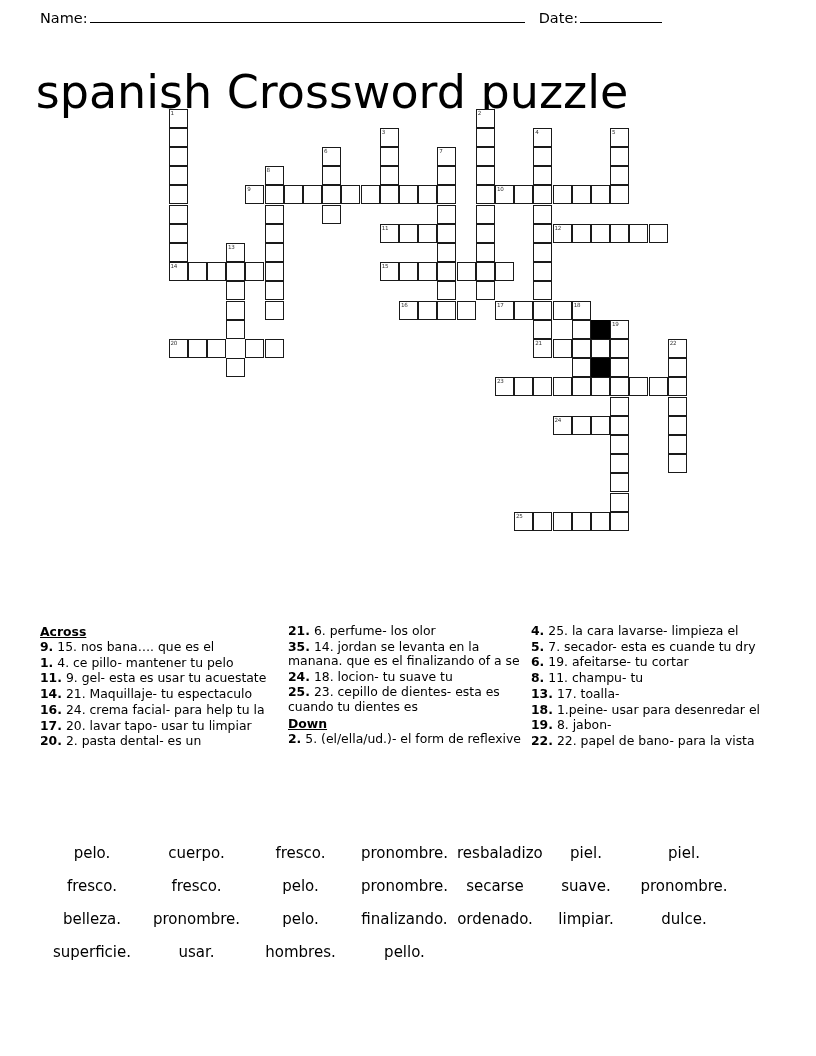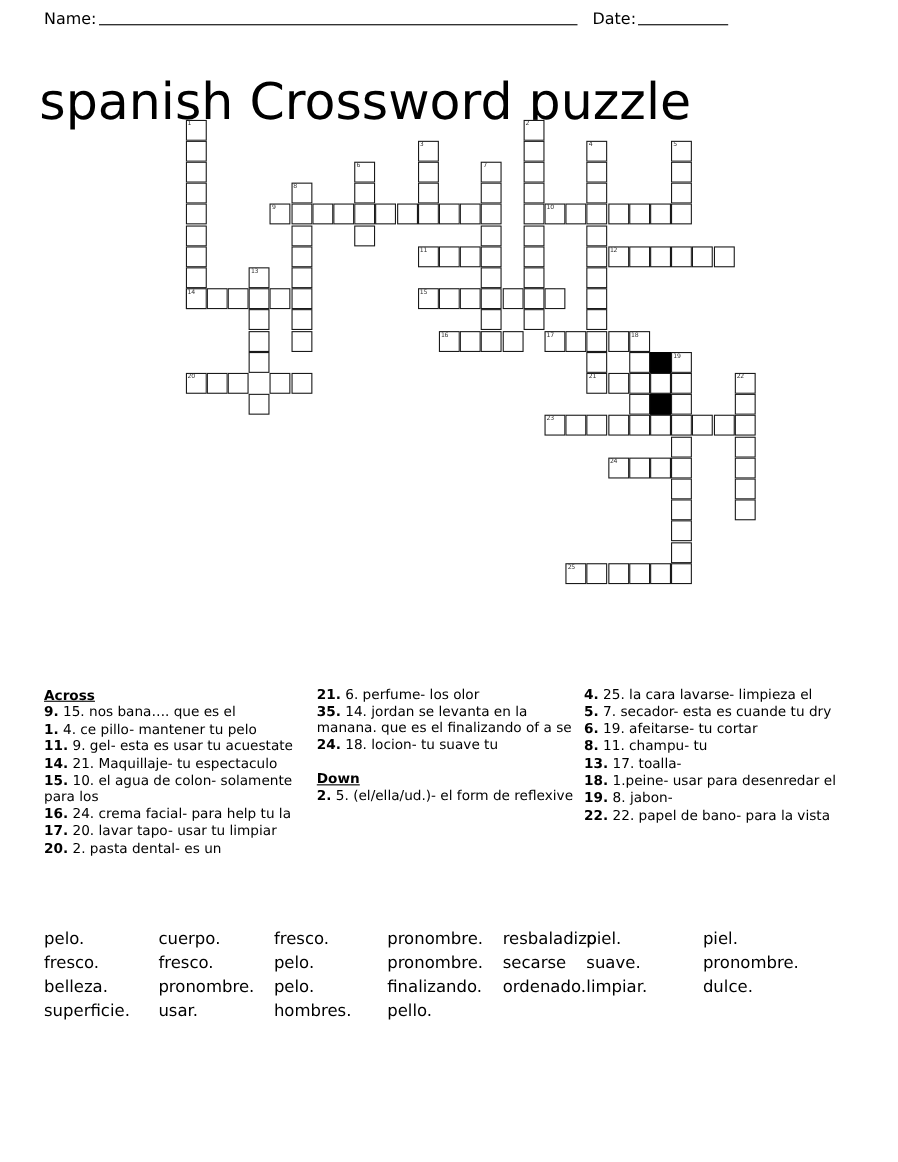--- a/index.html
+++ b/index.html
@@ -113,21 +113,21 @@
   .clue-col.c2 { width: 243px; }
   .clue-col.c3 { width: 249px; }
 
   .clue-head {
     font-size: 12.4px;
     font-weight: bold;
     text-decoration: underline;
     margin: 0 0 1px 0;
     line-height: 15px;
   }
-  .clue-head.down-head { margin-top: 16px; }
+  .clue-head.down-head { margin-top: 2px; }
   .clue {
     font-size: 12.4px;
     line-height: 14.2px;
     margin: 0 0 1.5px 0;
     text-indent: 0;
   }
   .clue b { font-weight: bold; }
 
   
   #wordbank {
@@ -138,21 +138,22 @@
   }
   .wb-head {
     font-size: 15px;
     font-weight: bold;
     text-decoration: underline;
     margin-bottom: 4px;
   }
   .wb-grid {
     display: grid;
     grid-template-columns: 104px 105px 103px 105px 76px 106px 90px;
-    row-gap: 0;
+    row-gap: 11px;
+    text-align: center;
   }
   .wb-word {
     font-size: 15px;
     line-height: 22px;
     white-space: nowrap;
   }
 </style>
 </head>
 <body>
 
@@ -368,29 +369,29 @@
     <div class="cell blocked" style="left: 590.9px; top: 358.1px;"></div>
   </div>
 
 <div id="clues">
   <div class="clue-col c1">
       <div class="clue-head">Across</div>
       <div class="clue"><b>9.</b> 15. nos bana…. que es el</div>
       <div class="clue"><b>1.</b> 4. ce pillo- mantener tu pelo</div>
       <div class="clue"><b>11.</b> 9. gel- esta es usar tu acuestate</div>
       <div class="clue"><b>14.</b> 21. Maquillaje- tu espectaculo</div>
-      <div class="clue"><b>15.</b> 10. el agua de colon- solamente para los</div>
       <div class="clue"><b>16.</b> 24. crema facial- para help tu la</div>
       <div class="clue"><b>17.</b> 20. lavar tapo- usar tu limpiar</div>
       <div class="clue"><b>20.</b> 2. pasta dental- es un</div>
     </div>
   <div class="clue-col c2">
       <div class="clue"><b>21.</b> 6. perfume- los olor</div>
       <div class="clue"><b>35.</b> 14. jordan se levanta en la manana. que es el finalizando of a se</div>
       <div class="clue"><b>24.</b> 18. locion- tu suave tu</div>
+      <div class="clue"><b>25.</b> 23. cepillo de dientes- esta es cuando tu dientes es</div>
       <div class="clue-head down-head">Down</div>
       <div class="clue"><b>2.</b> 5. (el/ella/ud.)- el form de reflexive</div>
     </div>
   <div class="clue-col c3">
       <div class="clue"><b>4.</b> 25. la cara lavarse- limpieza el</div>
       <div class="clue"><b>5.</b> 7. secador- esta es cuande tu dry</div>
       <div class="clue"><b>6.</b> 19. afeitarse- tu cortar</div>
       <div class="clue"><b>8.</b> 11. champu- tu</div>
       <div class="clue"><b>13.</b> 17. toalla-</div>
       <div class="clue"><b>18.</b> 1.peine- usar para desenredar el</div>

